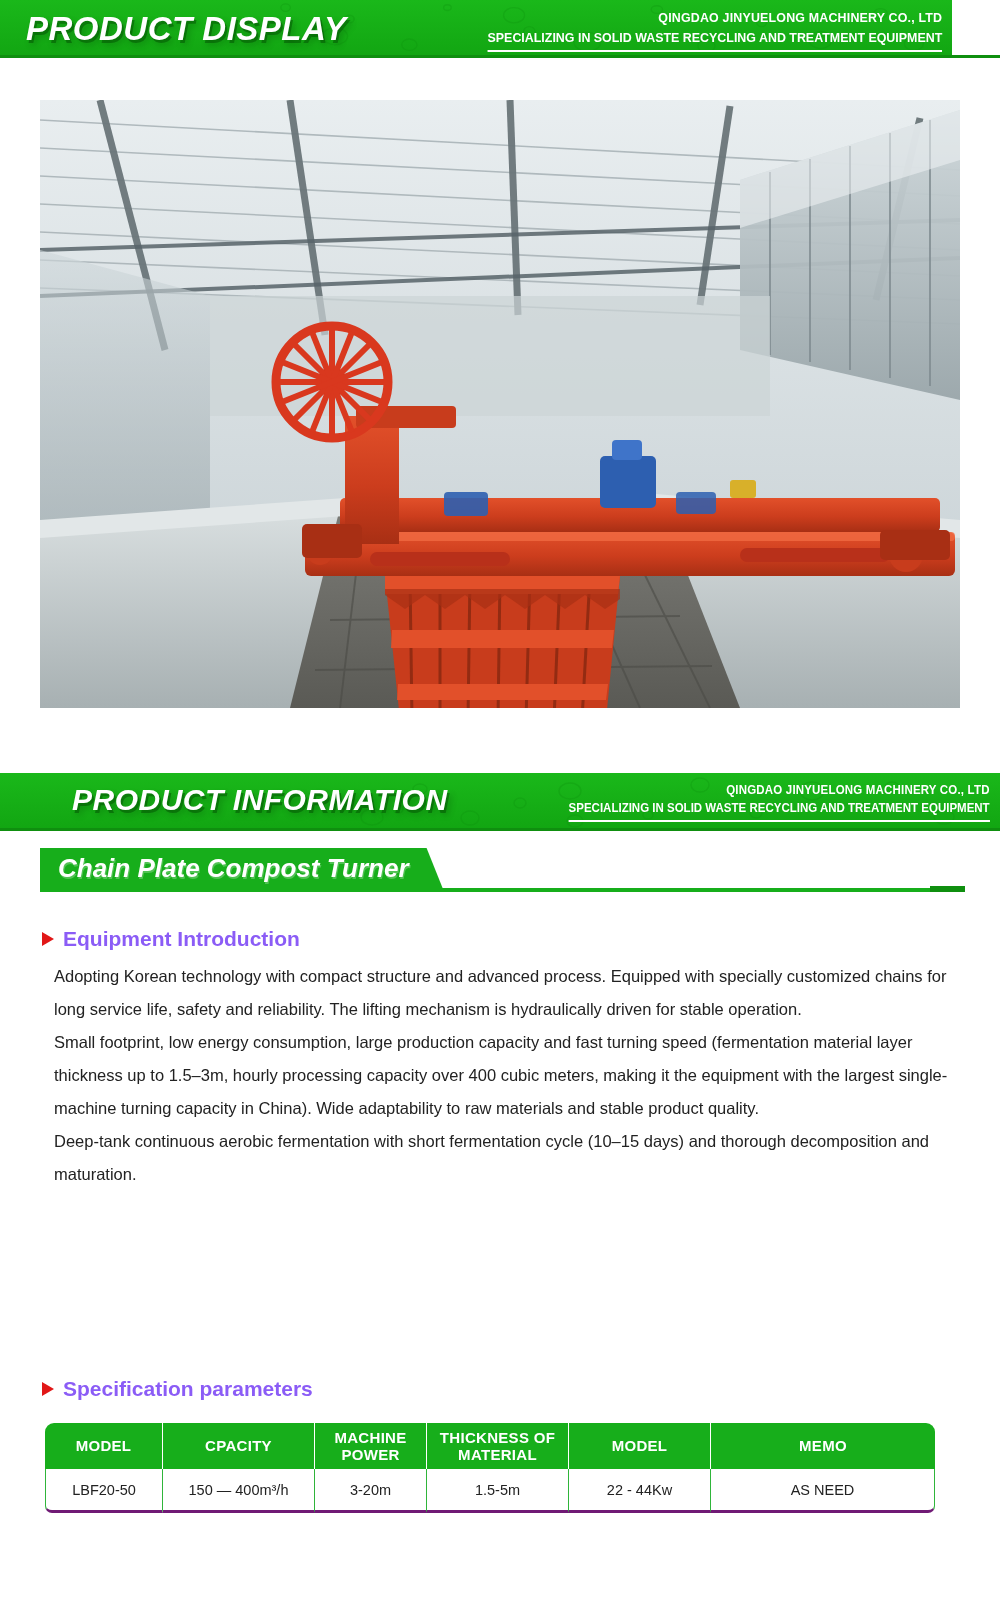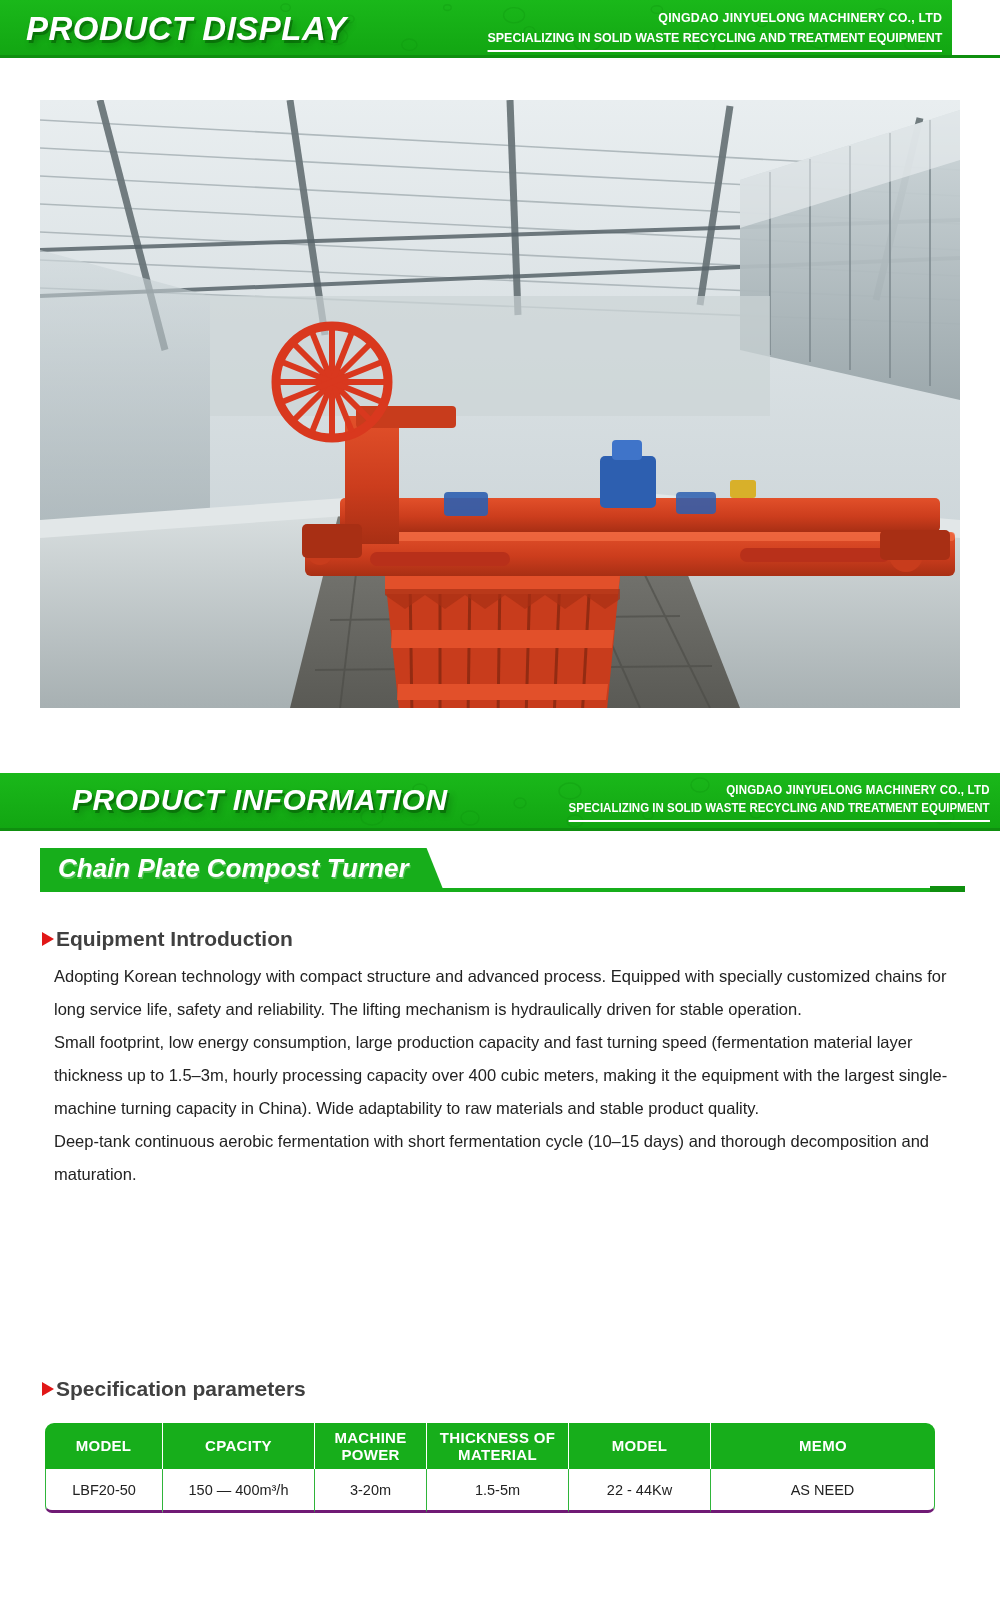--- a/index.html
+++ b/index.html
@@ -95,22 +95,22 @@
     background:#17ae1b;
   }
   #ribbon-underline-tail {
     position:absolute; left:930px; top:886px; width:35px; height:6px;
     background:#0f8f0f;
   }
 
   
   .section-heading {
     position:absolute;
-    display:flex; align-items:center; gap:2px;
-    font-size:21px; font-weight:bold; color:#404040;
+    display:flex; align-items:center; gap:9px;
+    font-size:21px; font-weight:bold; color:#8b5cf6;
     white-space:nowrap;
   }
   .arrow-bullet {
     width:0; height:0;
     border-left:12px solid #e11717;
     border-top:7px solid transparent;
     border-bottom:7px solid transparent;
     flex:0 0 auto;
   }
   #heading-equipment { left:42px; top:927px; }

